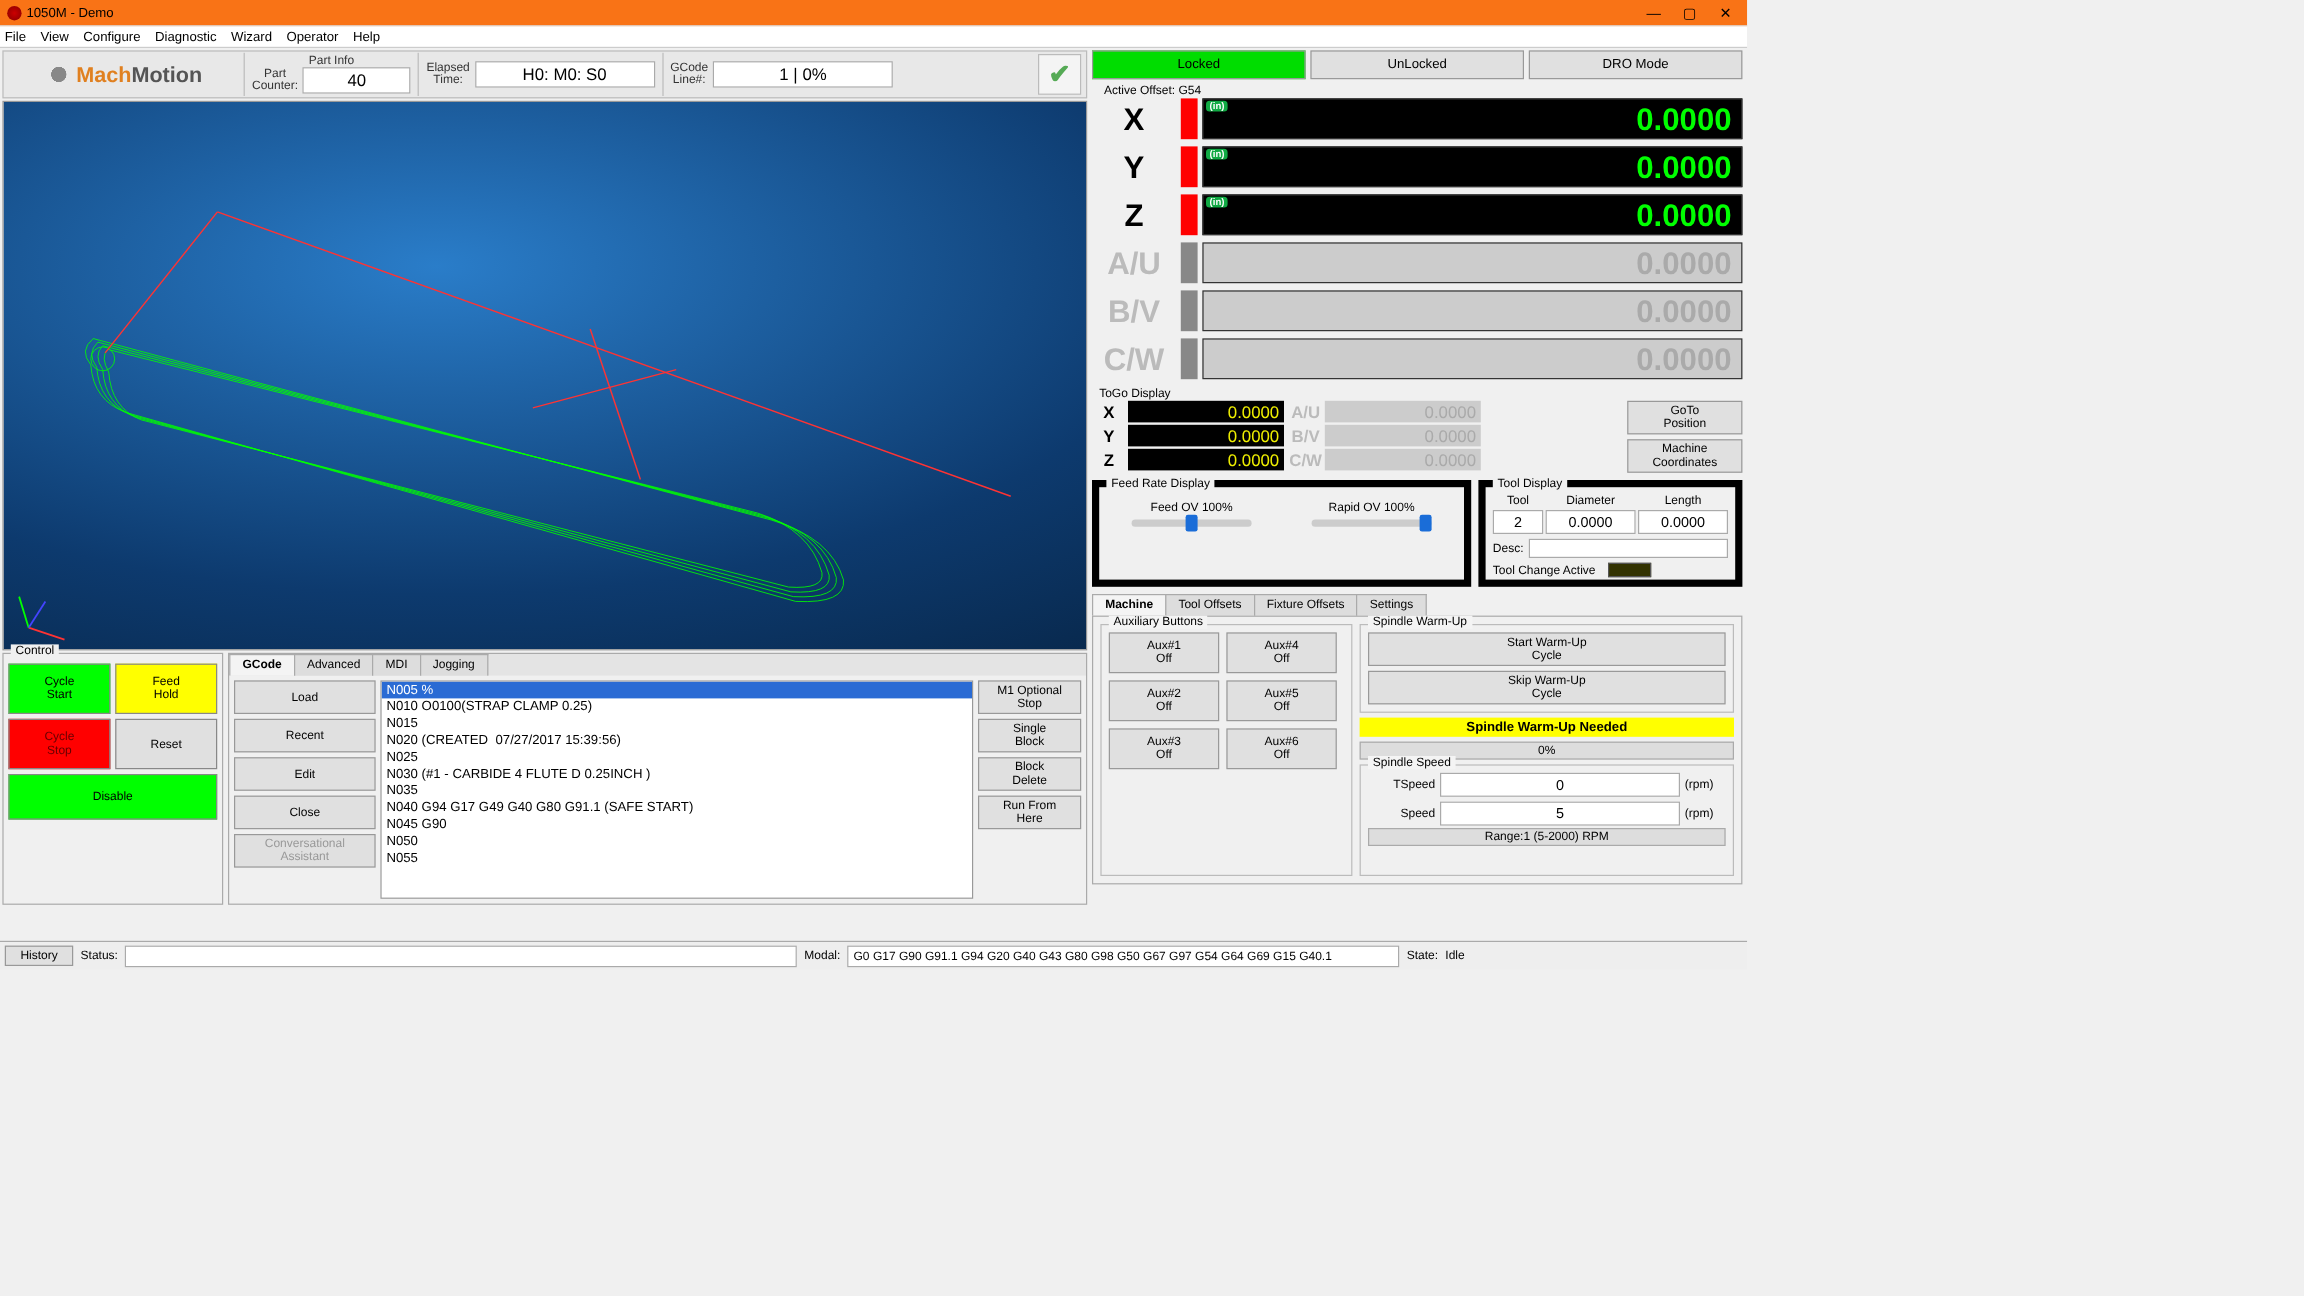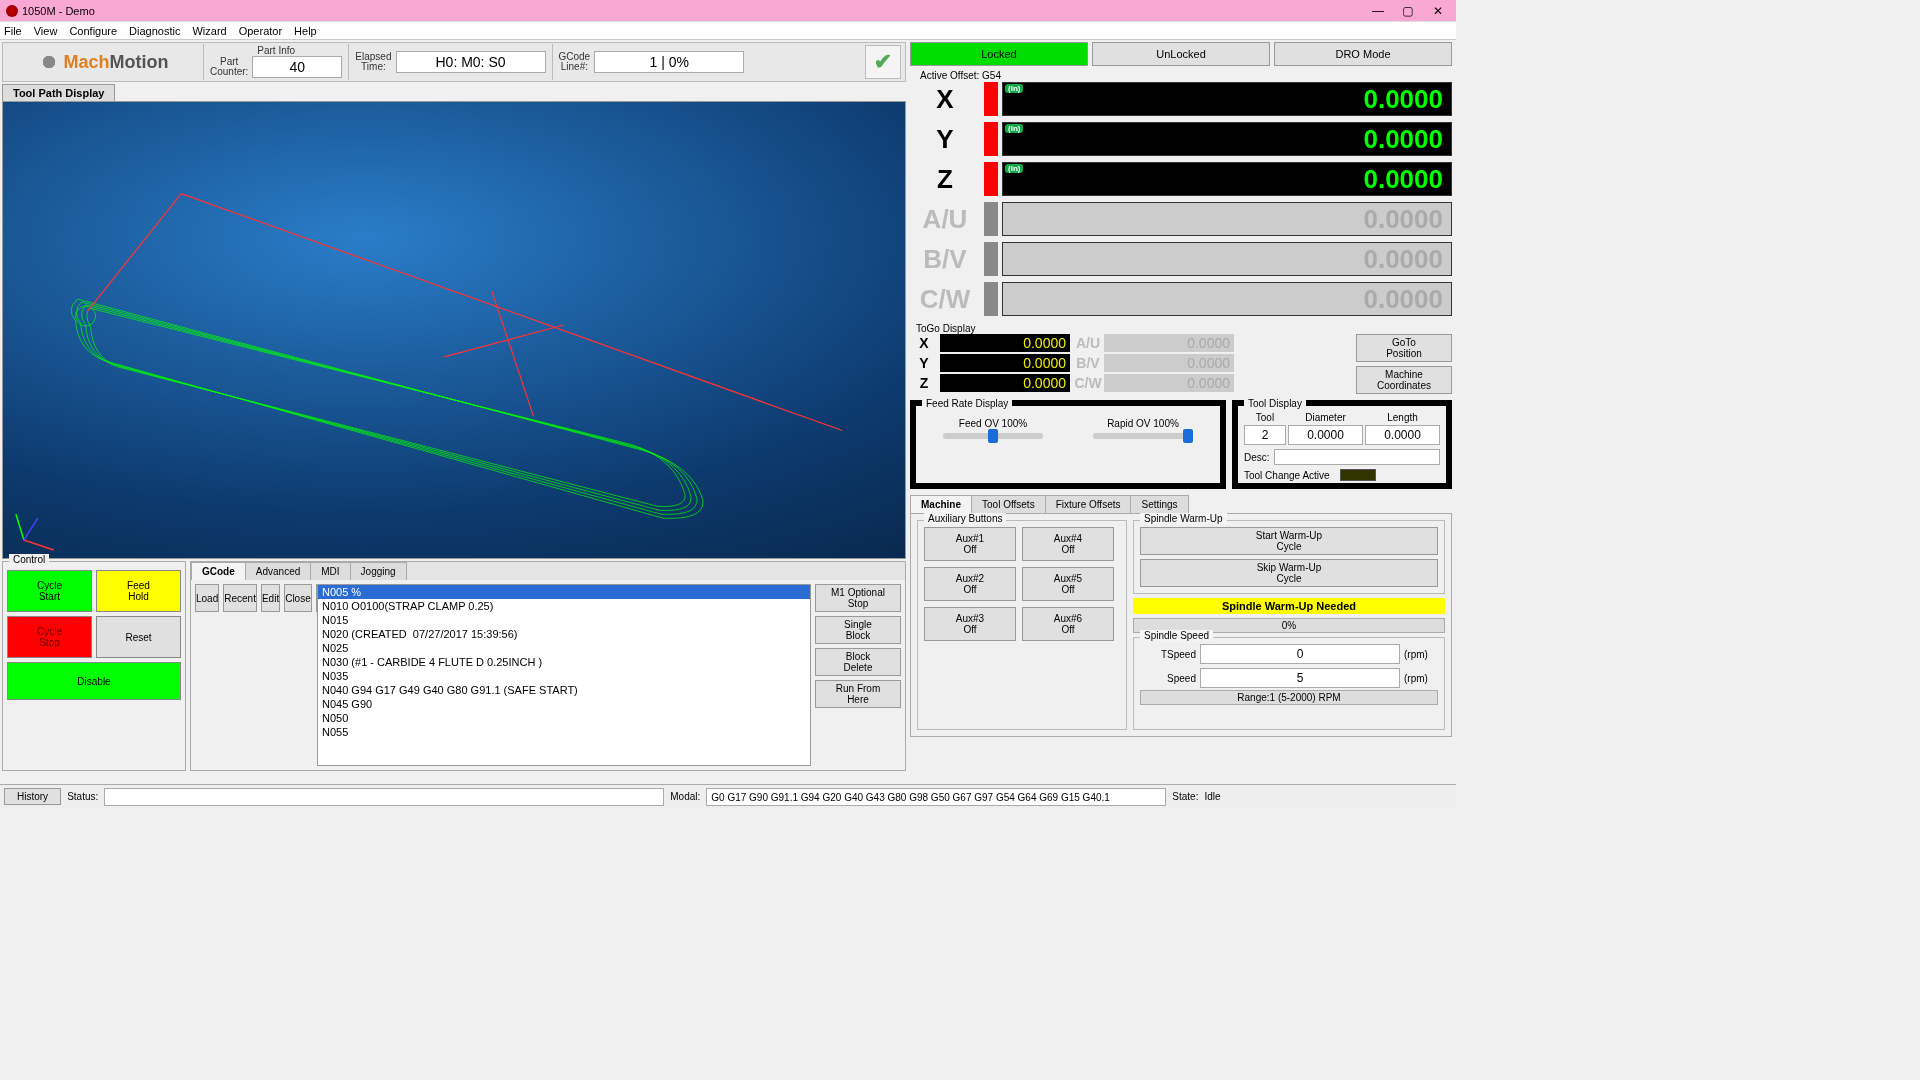--- a/index.html
+++ b/index.html
@@ -1,17 +1,17 @@
 <!DOCTYPE html>
 <html><head>
 <meta charset="utf-8">
 <style>
 * { box-sizing: border-box; margin: 0; padding: 0; font-family: "Segoe UI", Tahoma, sans-serif; }
 body { background: #f0f0f0; width: 1456px; height: 816px; overflow: hidden; font-size: 11px; }
-.titlebar { height: 22px; background: #f9a8d4; display: flex; align-items: center; padding: 0 6px; justify-content: space-between; border-bottom: 1px solid #ddd; }
+.titlebar { height: 22px; background: #f97316; display: flex; align-items: center; padding: 0 6px; justify-content: space-between; border-bottom: 1px solid #ddd; }
 .titlebar-left { display: flex; align-items: center; gap: 4px; }
 .app-icon { width: 12px; height: 12px; border-radius: 50%; background: radial-gradient(circle, #c00, #800); }
 .titlebar-title { font-size: 11px; }
 .titlebar-controls { display: flex; gap: 14px; margin-right: 4px;}
 .titlebar-controls span { font-size: 12px; cursor: pointer; width:16px; text-align:center;}
 .menubar { height: 18px; background: #fff; display: flex; align-items: center; padding: 0 4px; gap: 12px; font-size: 11px; border-bottom: 1px solid #ccc;}
 .menubar span { cursor: pointer; }
 
 .main-wrap { display: flex; height: 744px; }
 .left-col { width: 908px; display:flex; flex-direction:column; }
@@ -45,21 +45,21 @@
 .btn-yellow { background:#ff0; }
 .btn-red { background:#f00; color:#600;}
 .btn-grey { background:#e0e0e0; }
 .btn-wide { grid-column:1/3; height:38px;}
 
 .gcode-group { flex:1; border:1px solid #aaa; display:flex; flex-direction:column;}
 .gcode-tabs { display:flex; background:#e4e4e4; }
 .gcode-tabs .tab { padding:3px 10px; border:1px solid #aaa; border-bottom:none; margin-right:-1px; background:#ddd; font-size:10px; cursor:pointer;}
 .gcode-tabs .tab.active { background:#f4f4f4; font-weight:bold;}
 .gcode-body { flex:1; display:flex; padding:4px; gap:4px;}
-.gcode-left-btns { width:118px; display:flex; gap:4px;}
+.gcode-left-btns { width:118px; display:flex; flex-direction:column; gap:4px;}
 .gcode-left-btns .gbtn { height:28px; border:1px solid #999; background:#e0e0e0; display:flex; align-items:center; justify-content:center; font-size:10px; cursor:pointer; text-align:center; line-height:11px;}
 .gcode-left-btns .gbtn.disabled { color:#999; }
 .gcode-list-wrap { flex:1; display:flex; flex-direction:column;}
 .gcode-list { flex:1; background:#fff; border:1px solid #999; overflow-y:scroll; font-family: "Consolas", monospace; font-size:11px; line-height:14px;}
 .gcode-list .line { padding:0 4px; white-space:pre;}
 .gcode-list .line.sel { background:#2a6bd4; color:#fff;}
 .file-row { display:flex; align-items:center; gap:4px; font-size:10px; padding-top:2px;}
 .file-row .filepath { flex:1; background:#fff; border:1px solid #aaa; padding:1px 4px; font-size:10px;}
 .gcode-right-btns { width:86px; display:flex; flex-direction:column; gap:4px;}
 .gcode-right-btns .gbtn { height:28px; border:1px solid #999; background:#e0e0e0; display:flex; align-items:center; justify-content:center; font-size:10px; cursor:pointer; text-align:center; line-height:11px;}
@@ -187,23 +187,20 @@
         <div style="display:flex;align-items:center;gap:4px;">
           <div class="lbl" style="white-space:pre;">GCode
 Line#:</div>
           <div class="val">1 | 0%</div>
         </div>
       </div>
       <div style="flex:1"></div>
       <div class="check-btn">✔</div>
     </div>
 
-    <div class="toolpath-tab">
-      <span class="tp-tab-btn">Tool Path Display</span>
-    </div>
     <div class="tp-canvas">
       <svg viewBox="0 0 900 458">
         <g stroke="#0f0" stroke-width="0.7" fill="none">
           <path d="M 70 220 Q 60 208 72 198 L 640 350 Q 690 365 700 400 Q 702 420 660 418 L 100 260 Q 72 250 70 220 Z"></path>
           <path d="M 75 222 Q 66 210 76 201 L 636 348 Q 684 362 694 398 Q 696 416 658 414 L 104 262 Q 77 252 75 222 Z"></path>
           <path d="M 80 224 Q 72 212 80 204 L 632 346 Q 678 360 688 396 Q 690 412 656 410 L 108 264 Q 82 254 80 224 Z"></path>
           <path d="M 85 226 Q 78 214 84 207 L 628 344 Q 672 358 682 394 Q 684 408 654 406 L 112 266 Q 87 256 85 226 Z"></path>
           <circle cx="80" cy="215" r="10"></circle>
         </g>
         <g stroke="#f33" stroke-width="1.2" fill="none">

